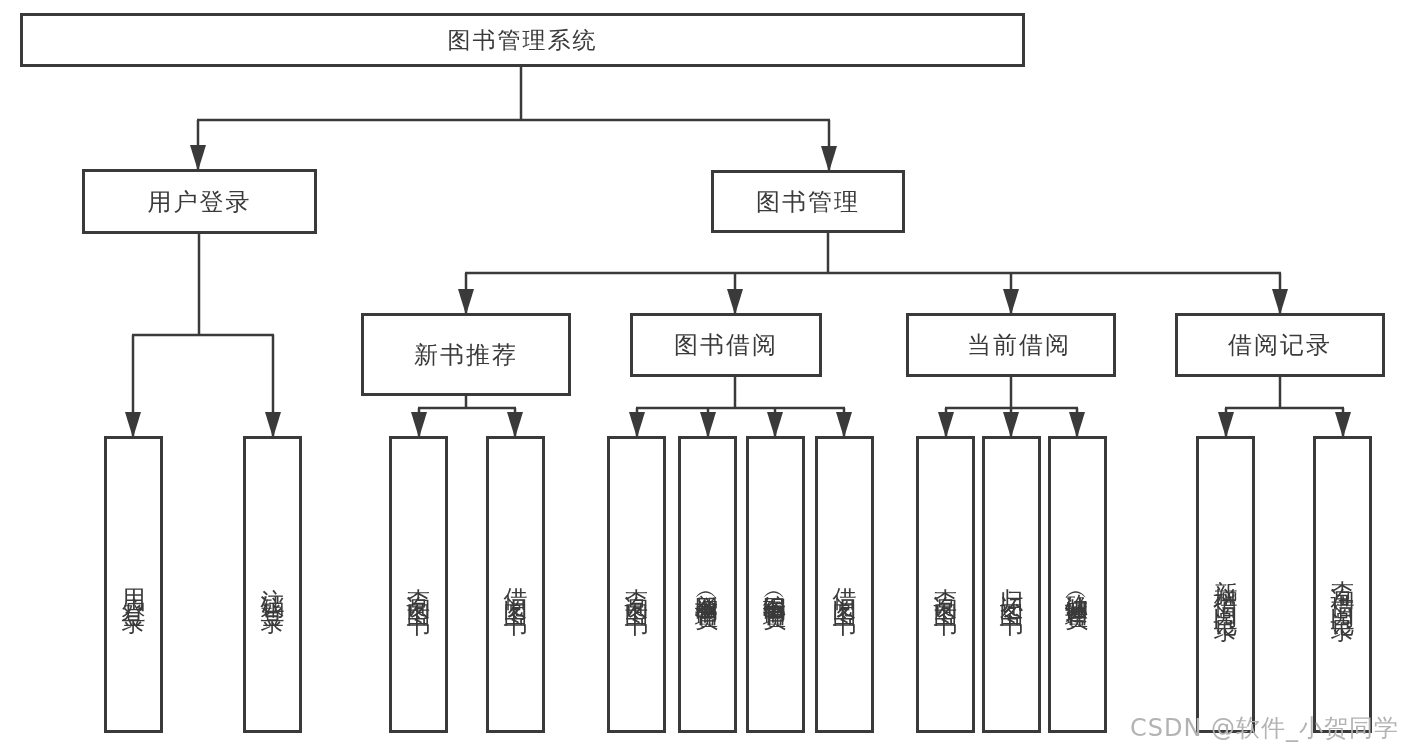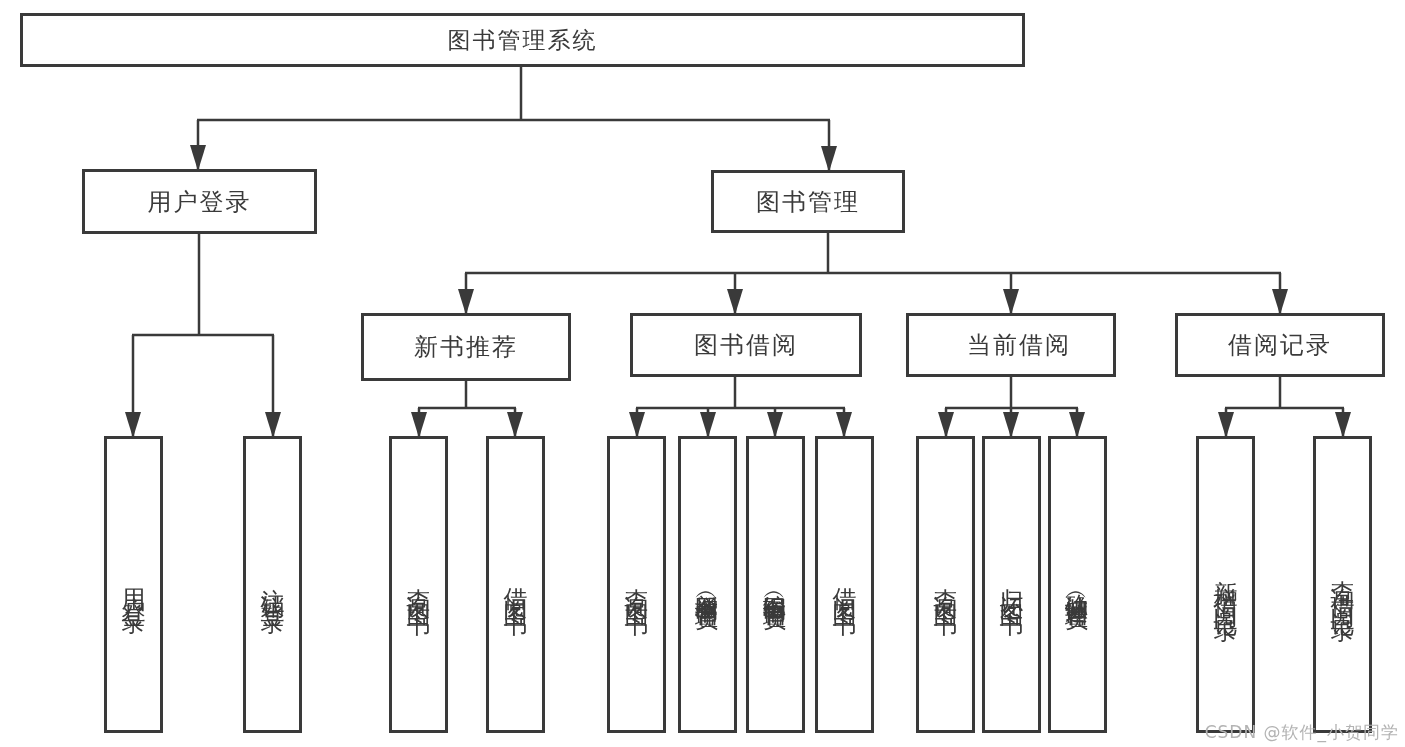--- a/index.html
+++ b/index.html
@@ -16,21 +16,21 @@
   }
   .box .lbl{font-size:24px;letter-spacing:2px;white-space:nowrap;}
   .root .lbl{font-size:23px;}
   .leaf .lbl{
     writing-mode:vertical-rl;text-orientation:mixed;
     font-size:24px;letter-spacing:8px;white-space:normal;
   }
   .leaf.long .lbl{font-size:23px;letter-spacing:2px;}
   .watermark{
     position:absolute;right:6px;bottom:3px;z-index:3;
-    font-size:17px;color:#b3b3b3;letter-spacing:1px;white-space:nowrap;
+    font-size:24px;color:#b3b3b3;letter-spacing:1px;white-space:nowrap;
   }
 </style>
 </head>
 <body>
 
 <div class="stage">
 
   <svg class="wires" viewBox="0 0 1405 747" xmlns="http://www.w3.org/2000/svg">
     <defs>
       <marker id="arw" viewBox="0 0 26 16" refX="24" refY="8" markerWidth="26" markerHeight="16" markerUnits="userSpaceOnUse" orient="auto">
@@ -83,24 +83,24 @@
     <span class="lbl">图书管理系统</span>
   </div>
 
   <div class="box" style="left:82px;top:169px;width:235px;height:65px;">
     <span class="lbl">用户登录</span>
   </div>
   <div class="box" style="left:711px;top:170px;width:194px;height:63px;">
     <span class="lbl">图书管理</span>
   </div>
 
-  <div class="box" style="left:361px;top:313px;width:210px;height:68px;">
+  <div class="box" style="left:361px;top:313px;width:210px;height:83px;">
     <span class="lbl">新书推荐</span>
   </div>
-  <div class="box" style="left:630px;top:313px;width:232px;height:64px;">
+  <div class="box" style="left:630px;top:313px;width:192px;height:64px;">
     <span class="lbl">图书借阅</span>
   </div>
   <div class="box" style="left:906px;top:313px;width:210px;height:64px;padding-left:16px;">
     <span class="lbl">当前借阅</span>
   </div>
   <div class="box" style="left:1175px;top:313px;width:210px;height:64px;">
     <span class="lbl">借阅记录</span>
   </div>
 
   <div class="box leaf" style="left:104px;top:436px;width:59px;height:297px;">

